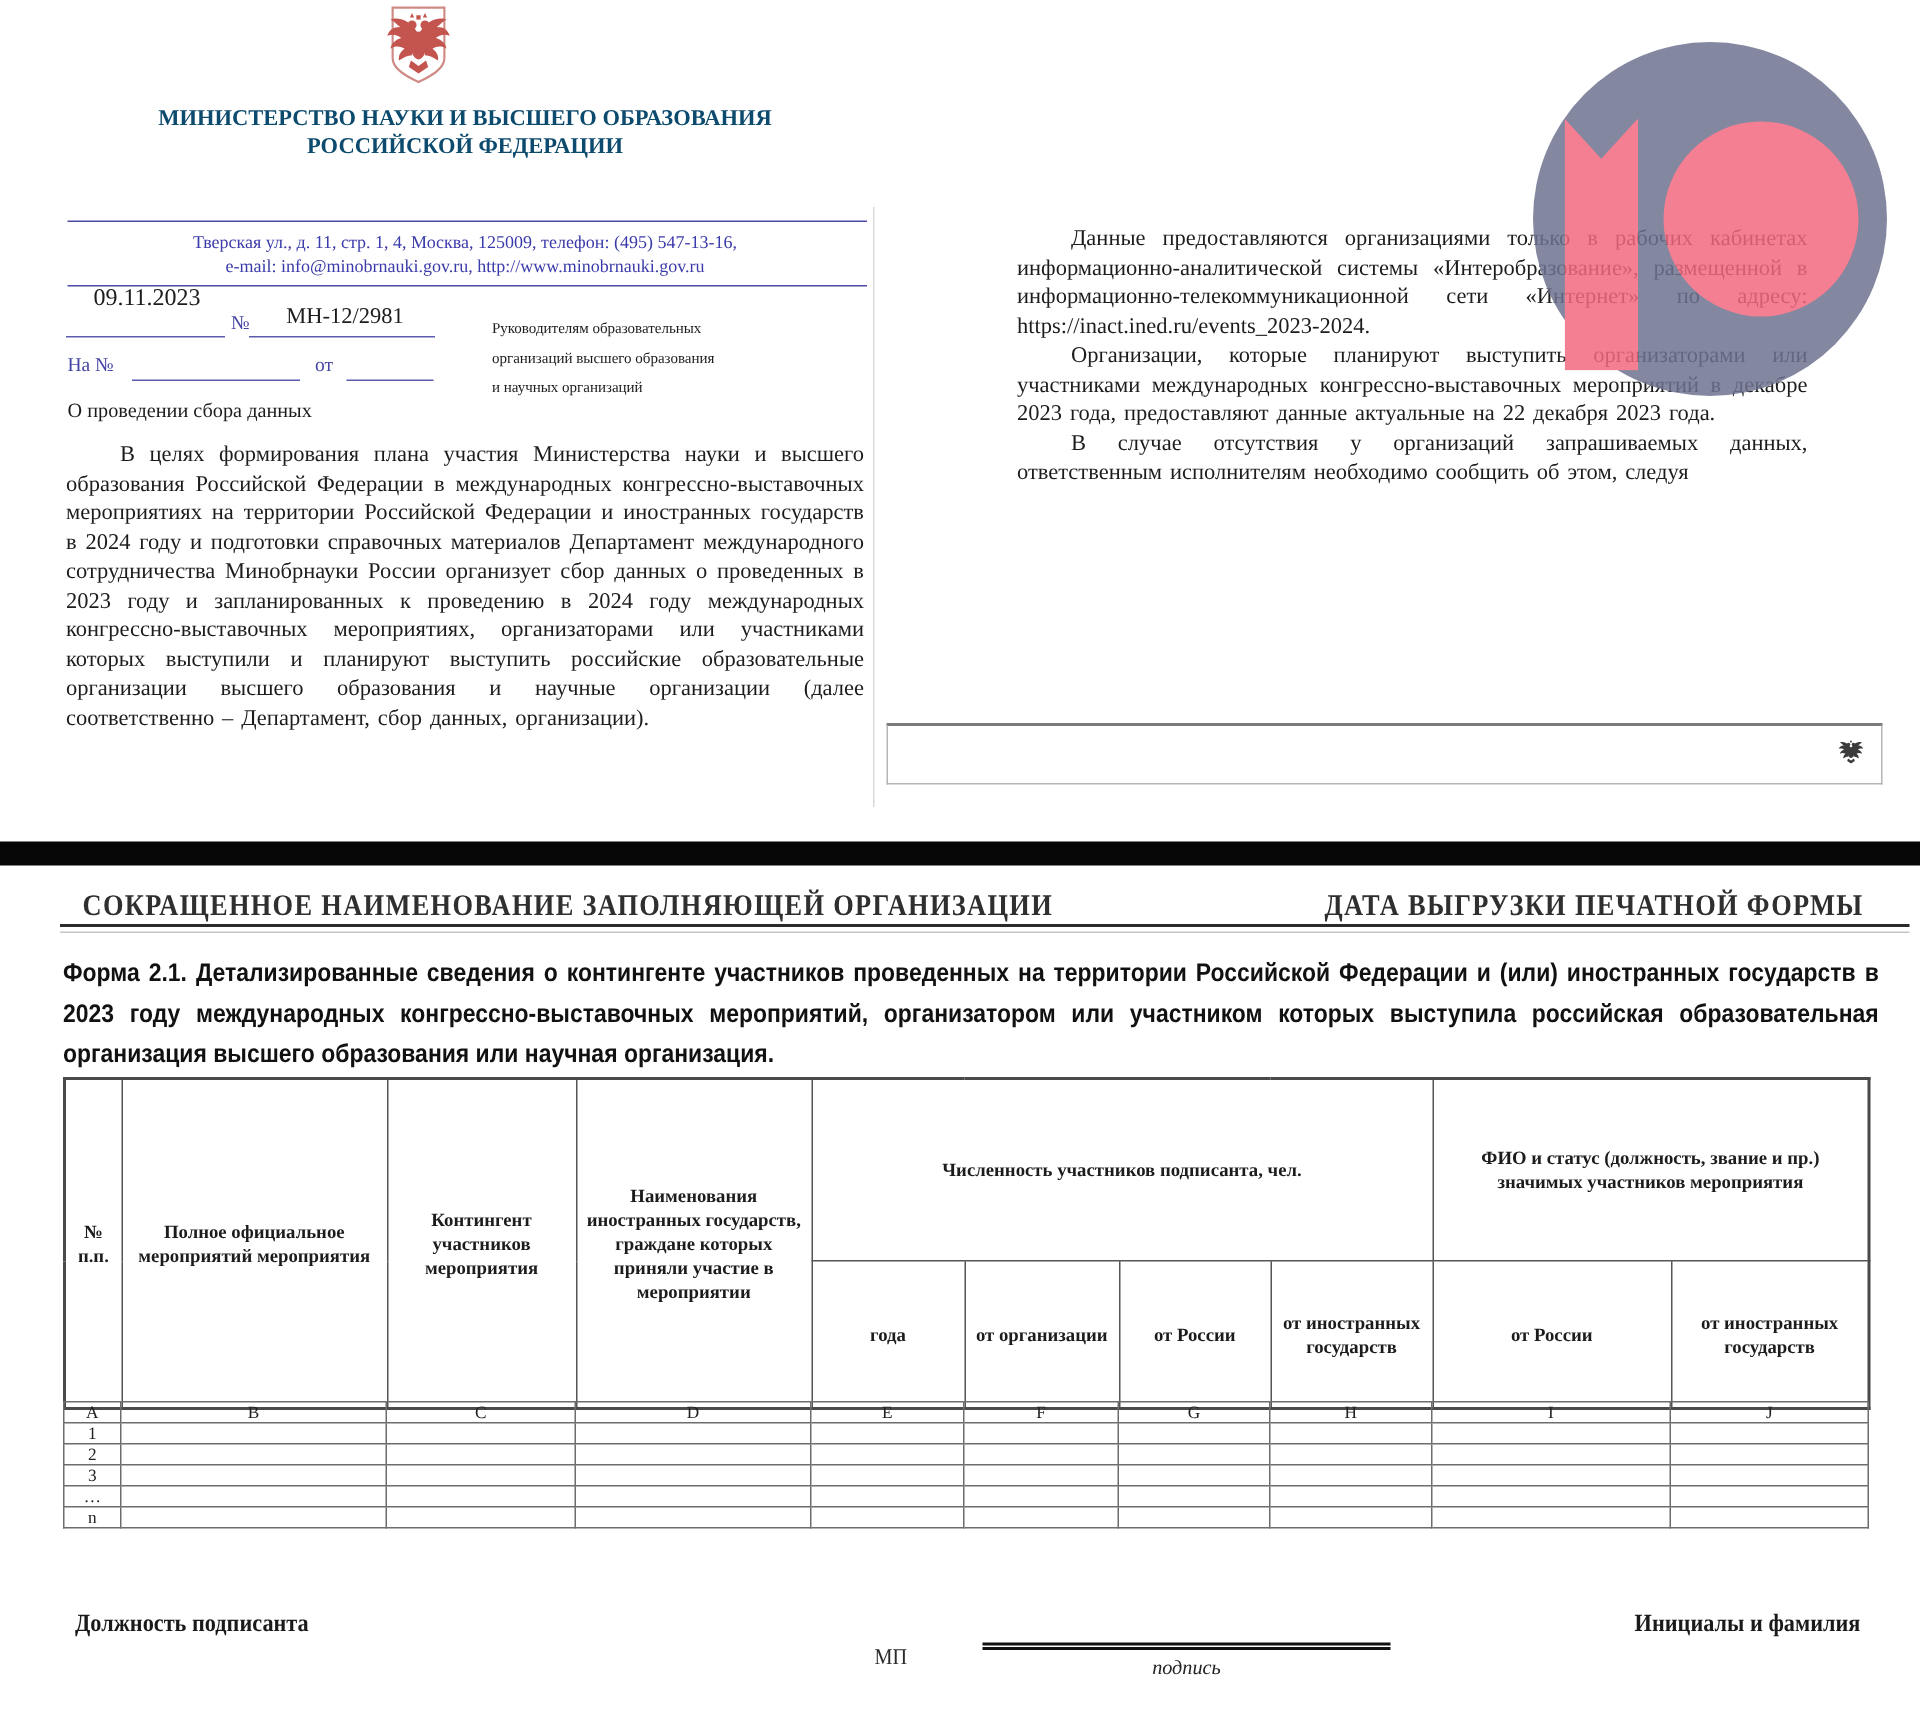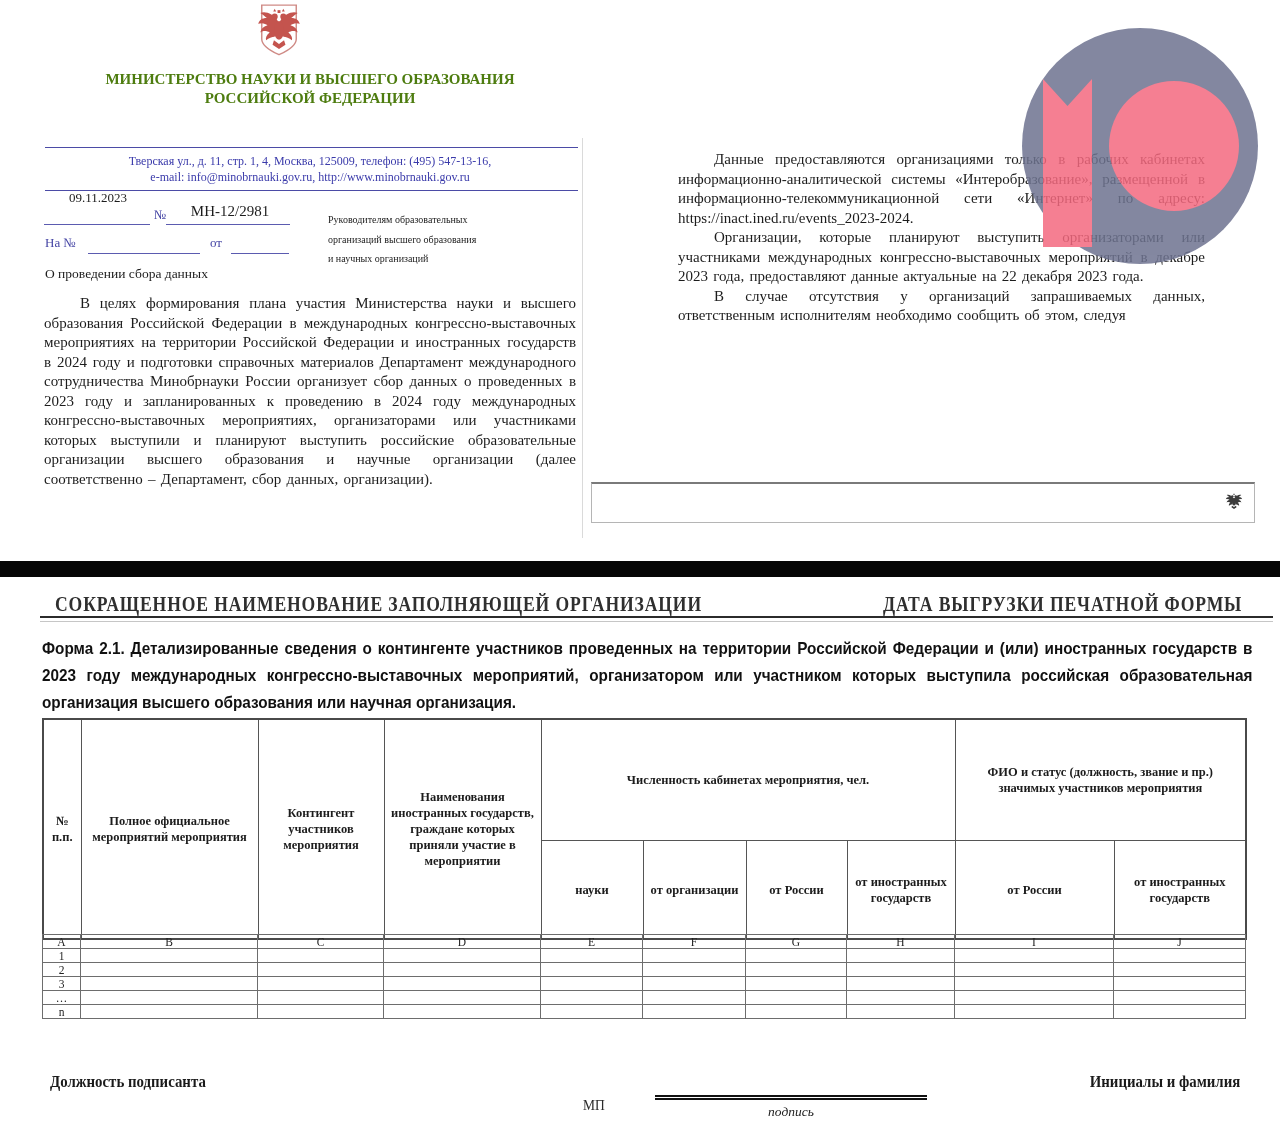--- a/index.html
+++ b/index.html
@@ -5,28 +5,28 @@
   html,body{margin:0;padding:0;background:#fff;}
   .screen{position:relative;width:1280px;height:1148px;background:#ffffff;overflow:hidden;
           font-family:"Liberation Serif",serif;color:#1c1c1c;}
 
   
   .page-left{position:absolute;left:40px;top:0;width:540px;height:560px;}
   .emblem{position:absolute;left:216px;top:2px;width:46px;height:58px;}
   .emblem svg .eagle{fill:#c4544e;}
   .emblem svg .shield{stroke:#cf8a85;}
   .ministry{position:absolute;left:0;top:70px;width:540px;text-align:center;
-            font-weight:700;font-size:15px;line-height:19px;color:#4d7c0f;white-space:pre-line;}
+            font-weight:700;font-size:15px;line-height:19px;color:#0c4a6e;white-space:pre-line;}
   .ministry-short{position:absolute;left:0;top:116px;width:540px;text-align:center;
             font-size:14.5px;color:#32329e;}
   .rule{position:absolute;left:5px;width:533px;height:1px;background:#4b4ba6;}
   .rule1{top:147px;} .rule2{top:190px;}
   .address{position:absolute;left:0;top:153px;width:540px;text-align:center;
            font-size:12px;line-height:16px;color:#3a3aaa;white-space:pre-line;}
-  .date-val{position:absolute;left:8px;top:190px;width:100px;text-align:center;font-size:13px;}
+  .date-val{position:absolute;left:8px;top:190px;width:100px;text-align:center;font-size:16px;}
   .uline{position:absolute;height:1px;background:#5b5bb0;}
   .u-date{left:4px;top:224px;width:106px;}
   .no-label{position:absolute;left:114px;top:207px;font-size:13px;color:#4444a4;}
   .doc-number{position:absolute;left:130px;top:203px;width:120px;text-align:center;font-size:15px;}
   .u-num{left:126px;top:224px;width:124px;}
   .na-label{position:absolute;left:5px;top:235px;font-size:13px;color:#4444a4;}
   .u-na{left:48px;top:253px;width:112px;}
   .ot-label{position:absolute;left:170px;top:235px;font-size:13px;color:#4444a4;}
   .u-ot{left:191px;top:253px;width:58px;}
   .addressee{position:absolute;left:288px;top:210px;width:240px;font-size:10px;
@@ -190,25 +190,25 @@
         <col style="width:108px">
       <col style="width:159px">
         <col style="width:132px">
     </colgroup>
     <tbody>
         <tr class="r1">
       <th rowspan="2">№ п.п.</th>
       <th rowspan="2">Полное официальное мероприятий мероприятия</th>
       <th rowspan="2">Контингент участников мероприятия</th>
       <th rowspan="2">Наименования иностранных государств, граждане которых приняли участие в мероприятии</th>
-      <th colspan="4">Численность кабинетах мероприятия, чел.</th>
+      <th colspan="4">Численность участников подписанта, чел.</th>
       <th colspan="2">ФИО и статус (должность, звание и пр.) значимых участников мероприятия</th>
     </tr>
     <tr class="r2">
-      <th>науки</th>
+      <th>года</th>
       <th>от организации</th>
       <th>от России</th>
       <th>от иностранных государств</th>
       <th>от России</th>
       <th>от иностранных государств</th>
     </tr>
   </tbody>
     </table>
 
   <table class="tbl tbl-body">

